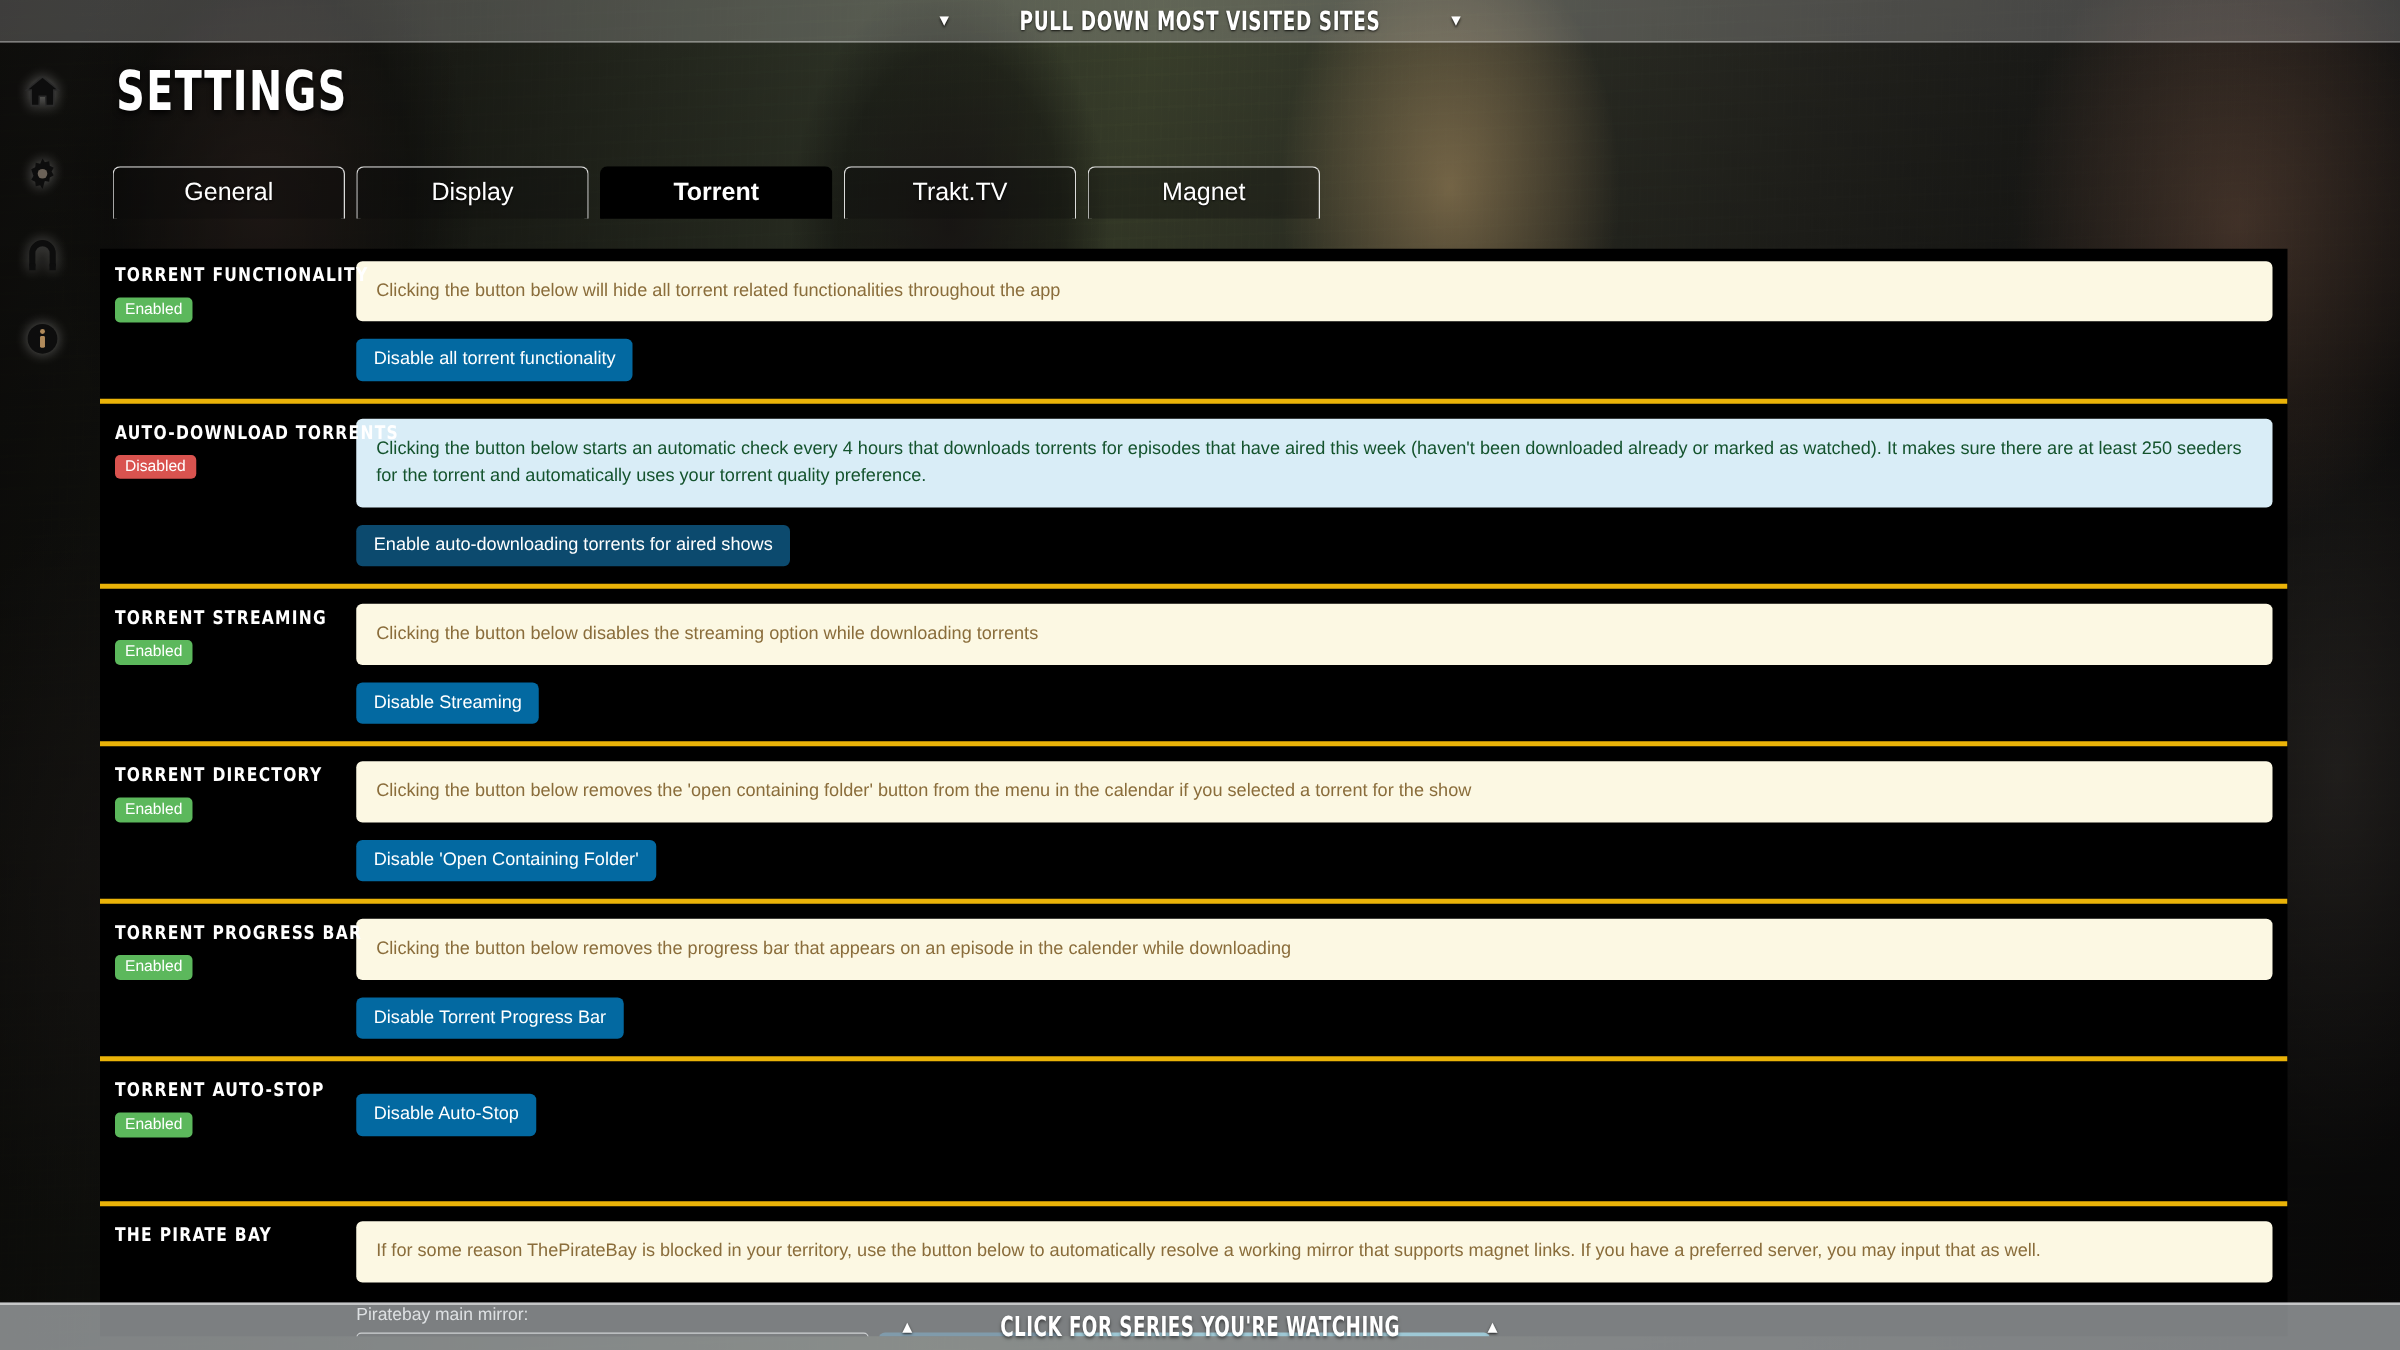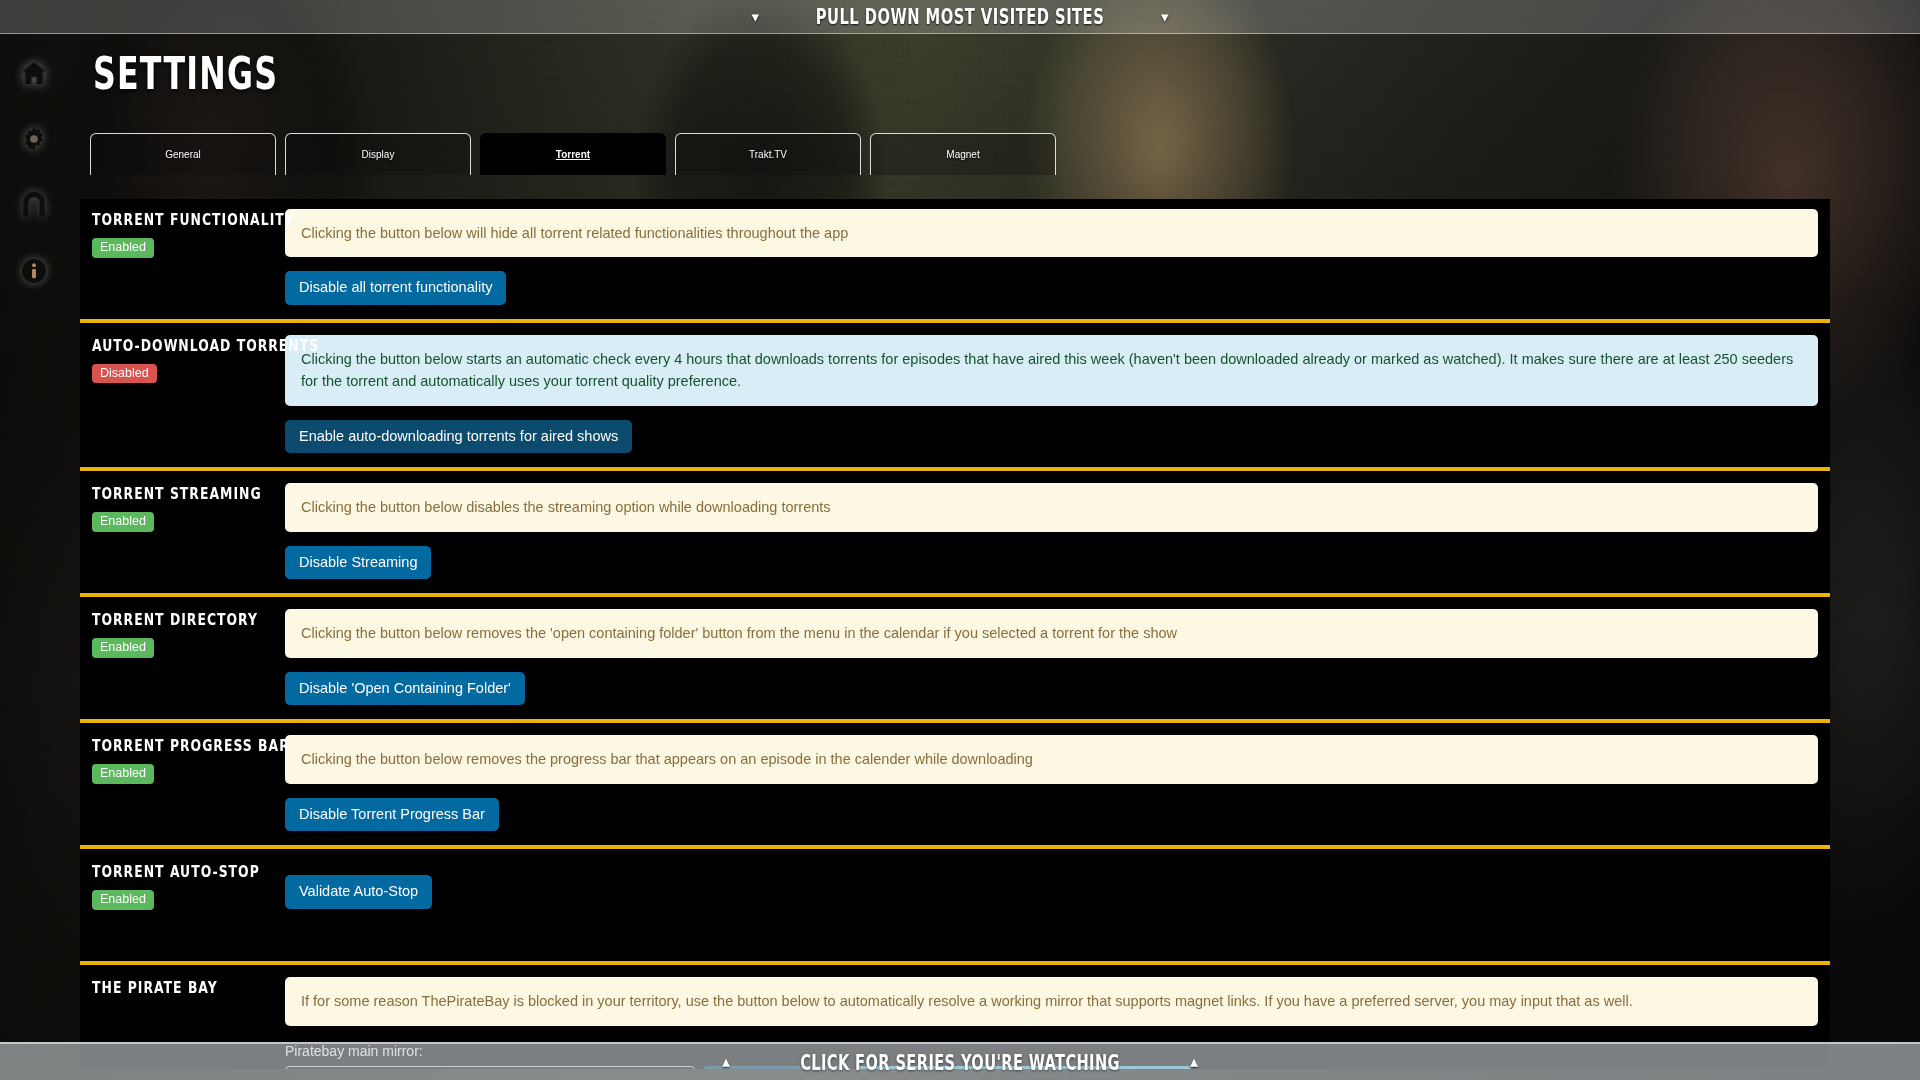--- a/index.html
+++ b/index.html
@@ -124,30 +124,29 @@
   .tab {
     height: 42px;
     min-width: 186px;
     padding: 0 18px;
     display: flex; align-items: center; justify-content: center;
     border: 1px solid rgba(255,255,255,.85);
     border-bottom: none;
     border-radius: 6px 6px 0 0;
     background: rgba(10,10,10,.30);
     color: #ffffff;
-    font-size: 10px;
+    font-size: 20px;
     cursor: pointer;
     text-shadow: 0 1px 2px rgba(0,0,0,.85);
     white-space: nowrap;
   }
   .tab.active {
     background: #000;
     font-weight: 700;
     border-color: #000;
-    text-decoration: underline;
   }
 
   
   #panel {
     position: absolute; left: 80px; top: 175px;
     width: 1750px; height: 870px;
     background: #000;
     z-index: 20;
     overflow: hidden;
     margin-top: 24px;
@@ -364,21 +363,21 @@
           <button class="btn danger">Disable Torrent Progress Bar</button>
         </div>
       </div>
 
       <div class="section">
         <div class="sec-left">
           <div class="sec-title">Torrent Auto-Stop</div>
           <span class="badge enabled">Enabled</span>
         </div>
         <div class="sec-right">
-          <button class="btn danger">Validate Auto-Stop</button>
+          <button class="btn danger">Disable Auto-Stop</button>
         </div>
       </div>
 
       <div class="section">
         <div class="sec-left">
           <div class="sec-title">The Pirate Bay</div>
         </div>
         <div class="sec-right">
           <div class="alert warning">If for some reason ThePirateBay is blocked in your territory, use the button below to automatically resolve a working mirror that supports magnet links. If you have a preferred server, you may input that as well.</div>
           <div class="field-label">Piratebay main mirror:</div>

